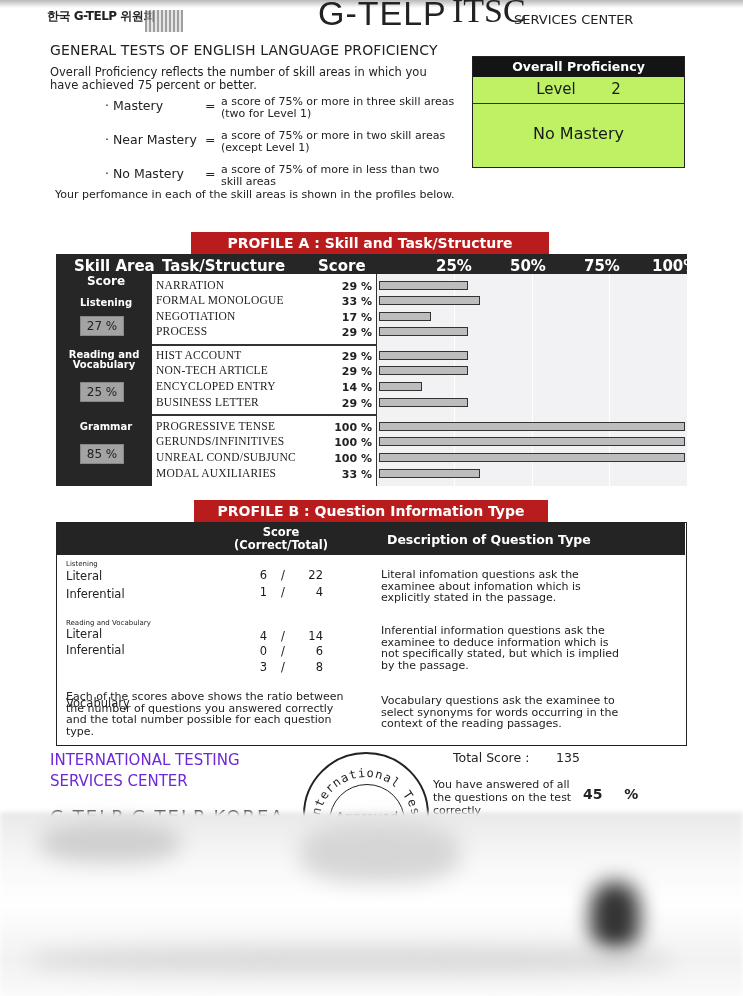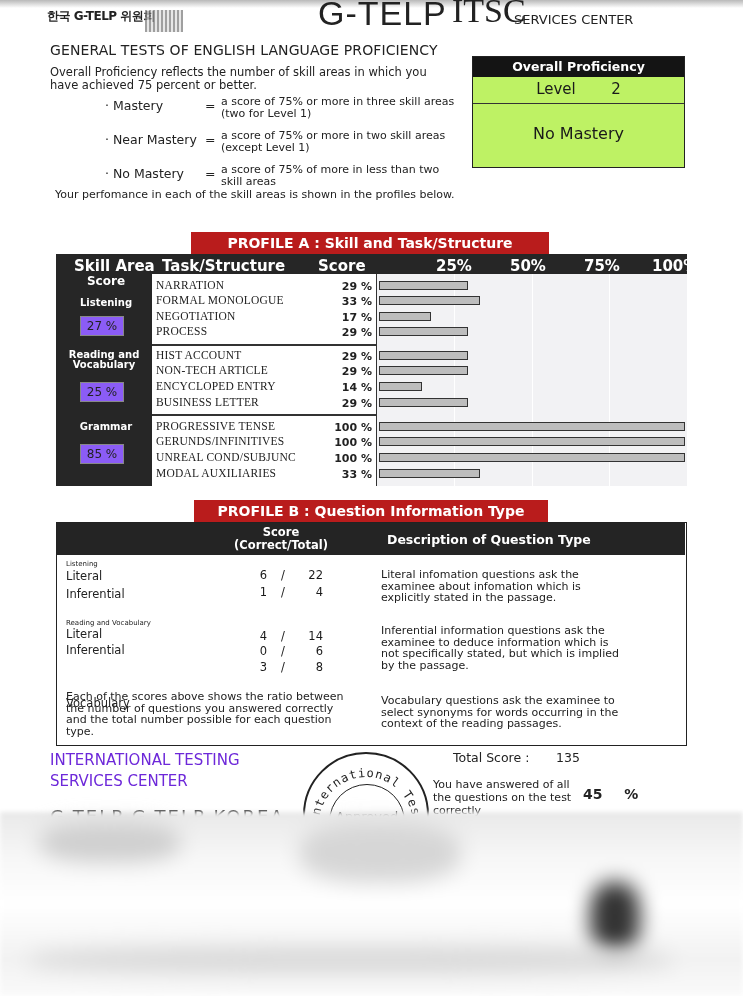--- a/index.html
+++ b/index.html
@@ -39,21 +39,21 @@
 
   
   .prof-tab { background:#b91c1c; color:#fff; font-weight:bold; text-align:center; }
   .pa-tab { left:191px; top:232px; width:358px; height:22px; line-height:22px; font-size:14px; }
   .pa-frame { left:56px; top:254px; width:631px; height:232px; background:#262626; }
   .pa-headrow { position:absolute; left:0; top:0; width:585px; height:20px; color:#fff; font-size:15px; font-weight:bold; }
   .pa-headrow span { position:absolute; top:3px; }
   .skill-col { position:absolute; left:0; top:20px; width:100px; color:#fff; text-align:center; }
   .skill-title { position:absolute; left:0; width:100px; text-align:center; font-size:12px; font-weight:bold; color:#fff; }
   .skill-name { position:absolute; left:0; width:100px; text-align:center; font-size:10px; font-weight:bold; color:#fff; line-height:10px; }
-  .skill-score { position:absolute; left:24px; width:42px; height:18px; background:#8b5cf6; color:#222; font-size:12px; line-height:18px; text-align:center; border:1px solid #888; }
+  .skill-score { position:absolute; left:24px; width:42px; height:18px; background:#a3a3a3; color:#222; font-size:12px; line-height:18px; text-align:center; border:1px solid #888; }
 
   .task-panel { position:absolute; left:96px; top:20px; width:224px; height:212px; background:#fff; }
   .bar-panel { position:absolute; left:320px; top:20px; width:310px; height:212px; background:#f2f2f4; border-left:1px solid #333; }
   .grid-line { position:absolute; top:0; width:1px; height:212px; background:#ffffff; }
   .group-sep { position:absolute; left:0; width:534px; height:1.5px; background:#333; }
   .task-name { position:absolute; left:4px; font-size:11.5px; font-family:"Liberation Serif","DejaVu Serif",serif; color:#222; letter-spacing:.2px; }
   .task-score { position:absolute; right:4px; font-size:11px; font-weight:bold; color:#222; }
   .bar { position:absolute; left:2px; height:9px; background:#bdbdbd; border:1px solid #333; box-sizing:border-box; }
 
   

